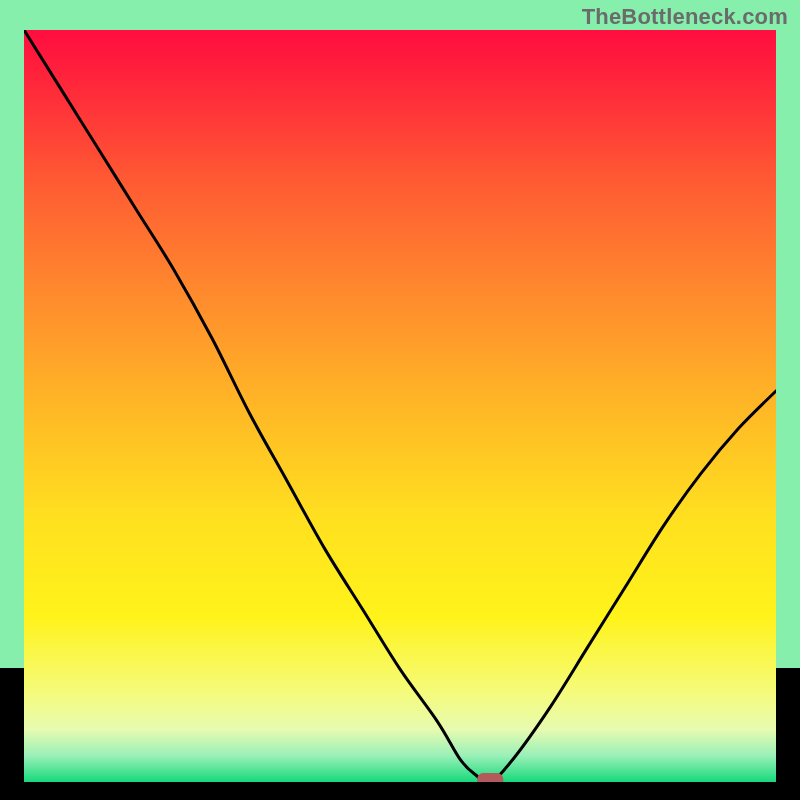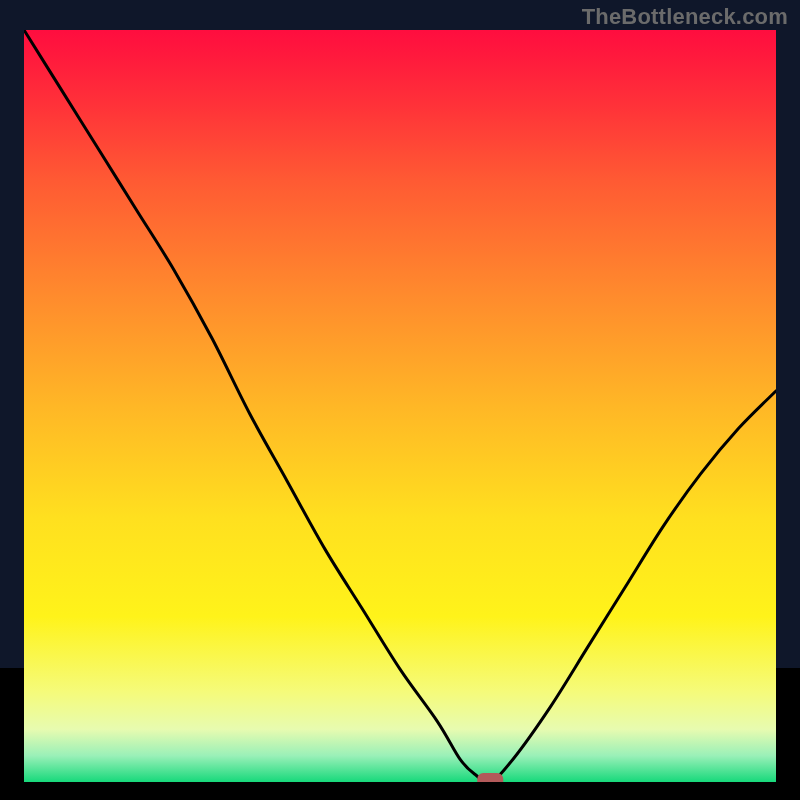--- a/index.html
+++ b/index.html
@@ -9,21 +9,21 @@
     height: 800px;
     background: #000;
     overflow: hidden;
   }
   .frame {
     position: absolute;
     left: 0;
     top: 0;
     width: 800px;
     height: 668px;
-    background: #0f172a;
+    background: #86efac;
   }
   .watermark {
     position: absolute;
     top: 4px;
     right: 12px;
     font-family: Arial, Helvetica, sans-serif;
     font-size: 22px;
     font-weight: 600;
     color: #6b6b6b;
     letter-spacing: 0.2px;

